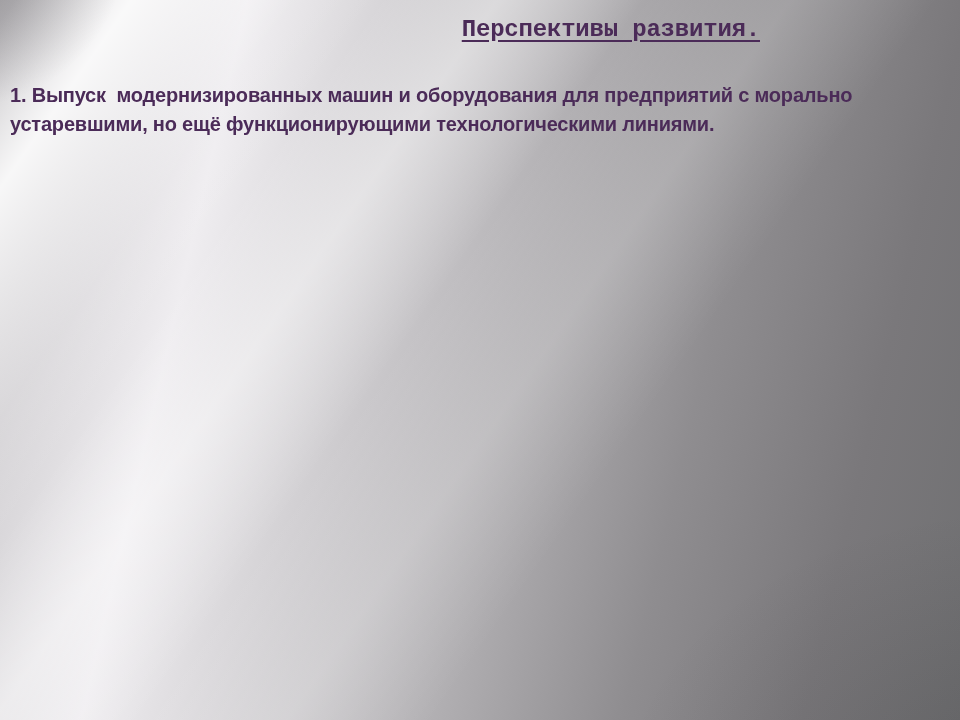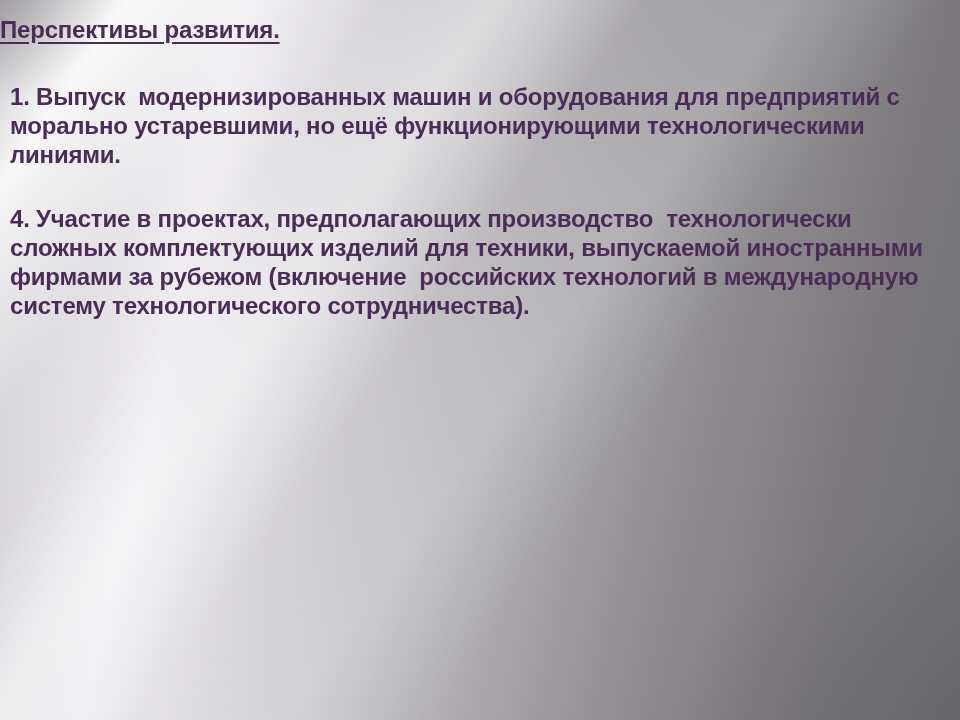--- a/index.html
+++ b/index.html
@@ -36,45 +36,45 @@
         var(--bg-mid) 0%,
         var(--bg-light) 22%,
         #c0bec1 46%,
         #8f8d90 70%,
         #7a787b 86%,
         var(--bg-dark) 100%);
   }
   .title{
     margin:16px 0 38px 0;
     width:760px;
-    text-align:left;
+    text-align:right;
     font-size:24px;
     font-weight:bold;
     color:var(--text);
     text-decoration:underline;
     text-underline-offset:4px;
     letter-spacing:-0.2px;
+    font-family:Liberation Mono, monospace;
   }
   .body-text{
     padding:0 14px 0 10px;
   }
   .para{
     margin:0 0 35px 0;
     max-width:920px;
-    font-size:24px;
+    font-size:20px;
     font-weight:bold;
     line-height:29px;
     color:var(--text);
     letter-spacing:-0.2px;
     white-space:pre-wrap;
   }
 </style>
 </head>
 <body>
 
 <div class="slide">
   <h1 class="title">Перспективы развития.</h1>
 
   <div class="body-text">
     <p class="para">1. Выпуск  модернизированных машин и оборудования для предприятий с морально устаревшими, но ещё функционирующими технологическими линиями.</p>
-    <p class="para">4. Участие в проектах, предполагающих производство  технологически сложных комплектующих изделий для техники, выпускаемой иностранными фирмами за рубежом (включение  российских технологий в международную систему технологического сотрудничества).</p>
   </div>
 </div>
 
 </body></html>

